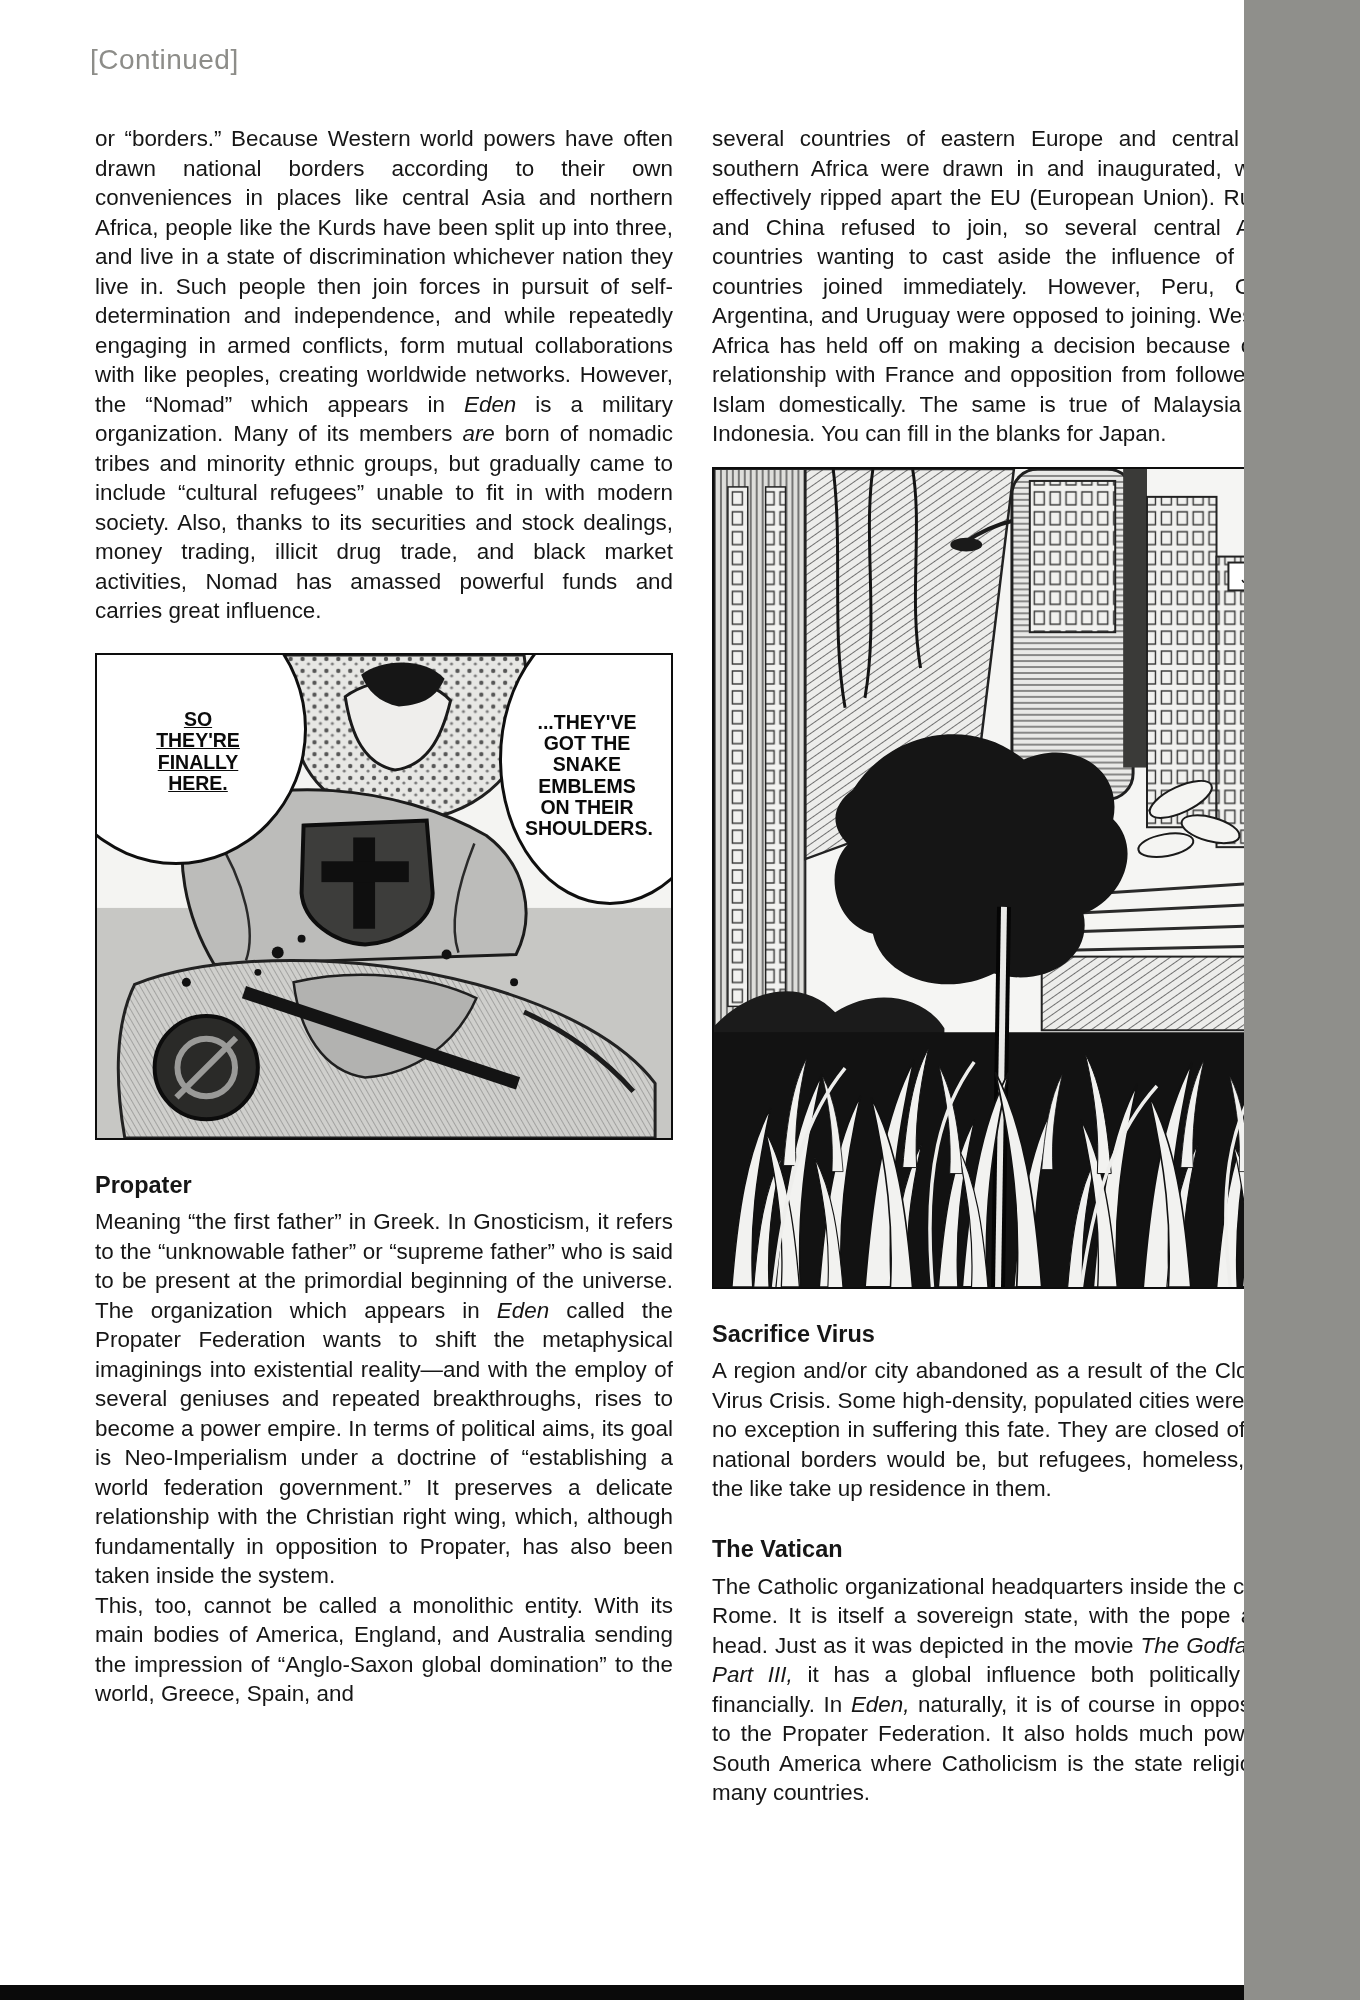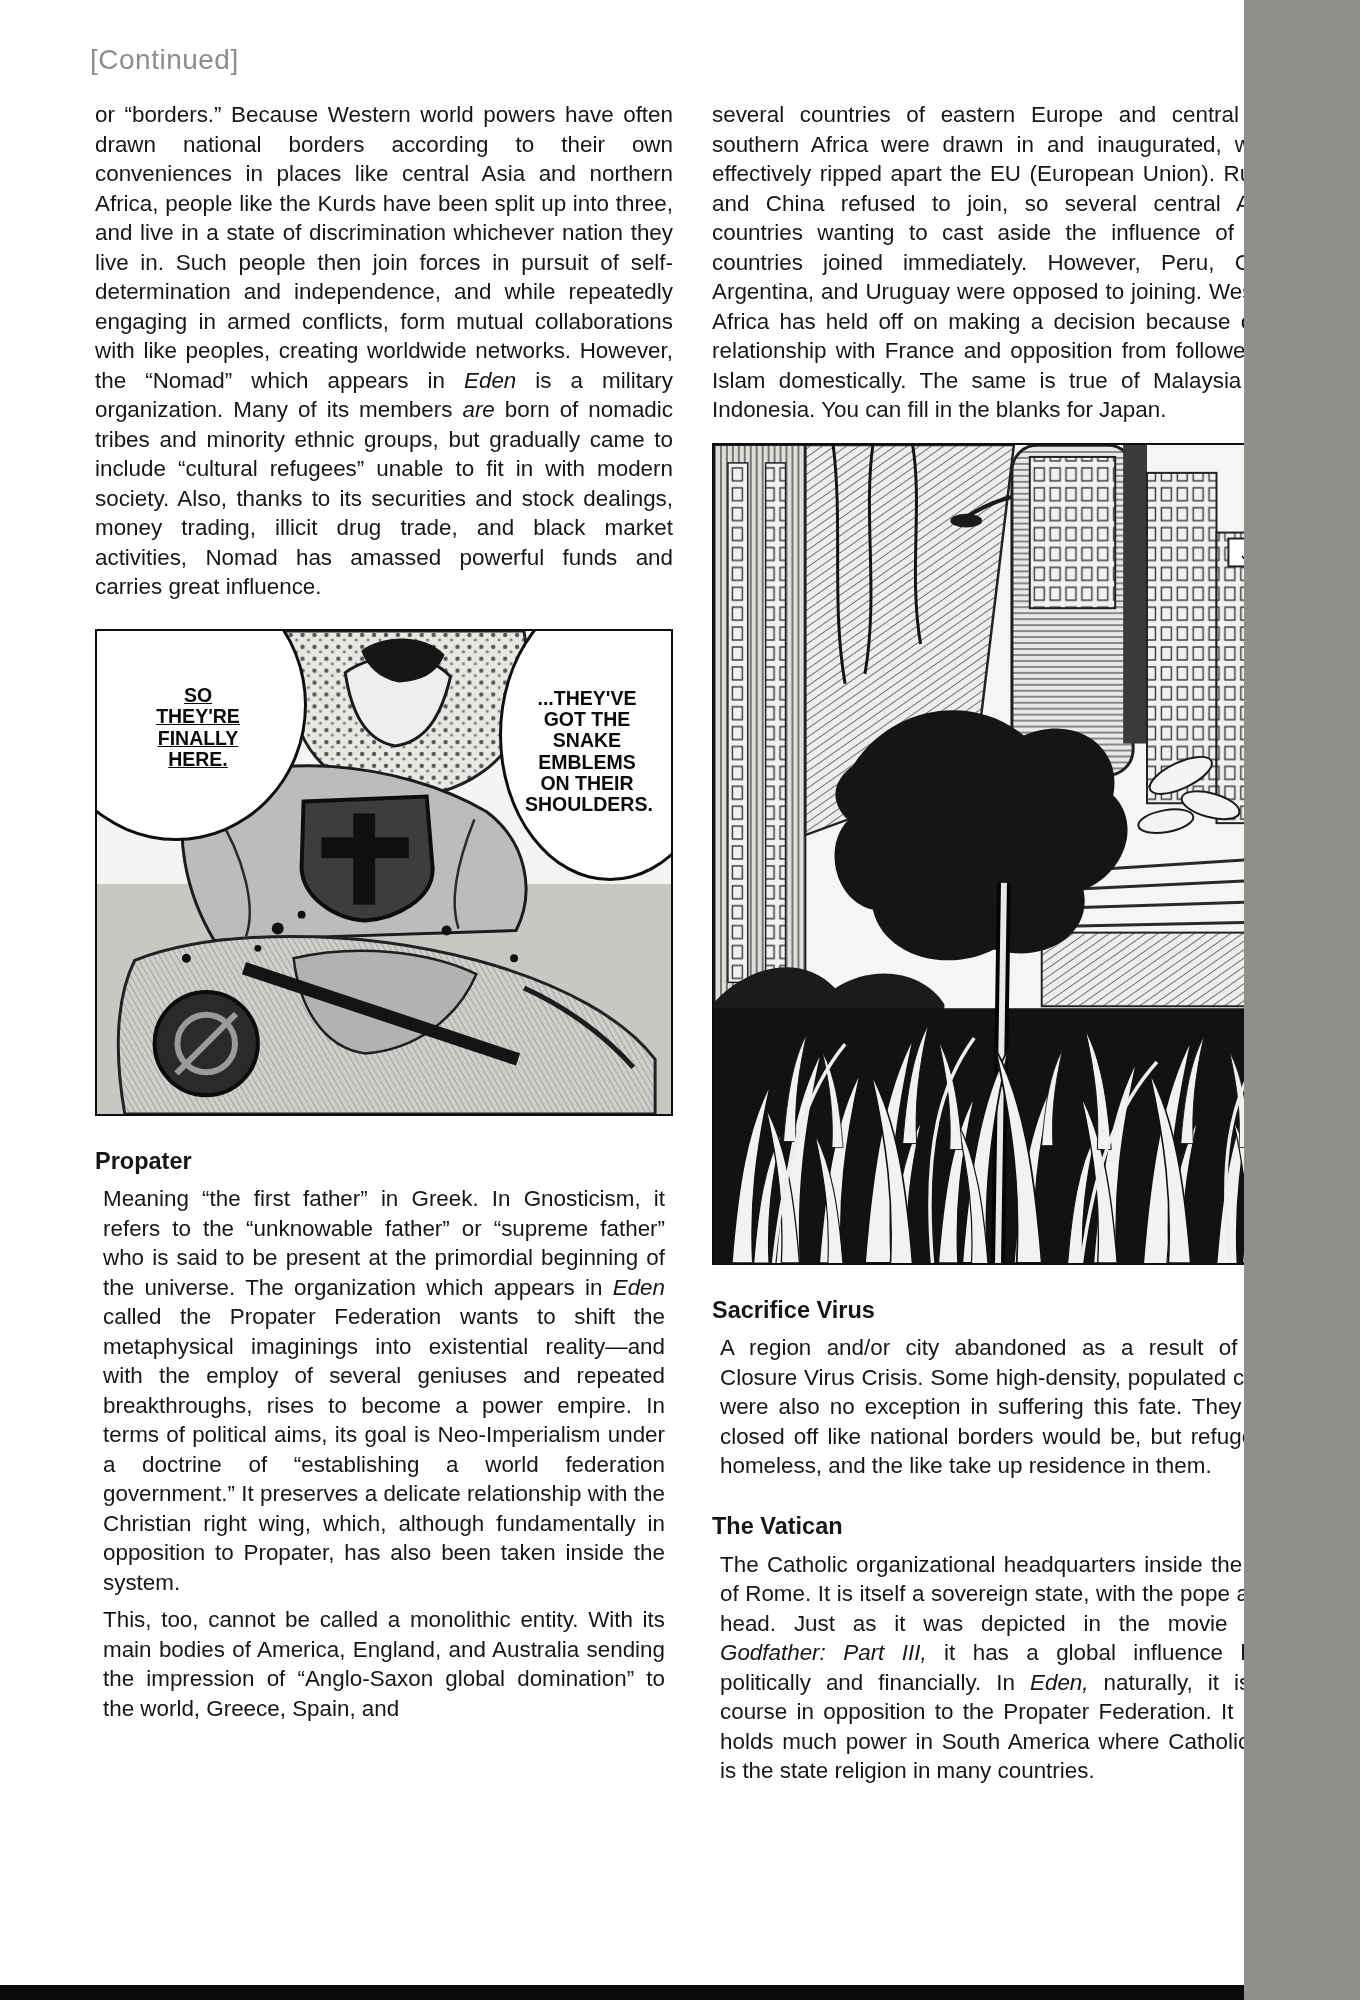--- a/index.html
+++ b/index.html
@@ -5,27 +5,27 @@
   * { box-sizing: border-box; }
   html, body { margin:0; padding:0; background:#8f8f8b; }
   .page {
     position:relative; width:1244px; height:2000px; overflow:hidden;
     background: radial-gradient(140% 90% at 50% 18%, #d8d8d4 0%, #cccc c8 40%, #cbcbc7 48%, #bebeba 82%, #b2b2ae 100%);
     background-color:#ffffff;
     font-family:"Liberation Sans", sans-serif;
     color:#161616;
   }
   .continued { position:absolute; left:90px; top:44px; font-size:28px; color:#8d8d89; letter-spacing:0.5px; }
-  .col { position:absolute; top:100px; font-size:22.4px; line-height:1.317; }
+  .col { position:absolute; top:124px; font-size:22.4px; line-height:1.317; }
   .col-left  { left:95px;  width:578px; }
   .col-right { left:712px; width:580px; }
   .para { margin:0; text-align:justify; }
   .para i, .glossary-body i { font-style:italic; }
   .glossary-heading { font-weight:bold; font-size:23.5px; margin:30px 0 7px; }
-  .glossary-body { margin:8px; text-align:justify; }
+  .glossary-body { margin:0; text-align:justify; }
 
   .panel { position:relative; overflow:hidden; background:#f5f5f3; border:2.5px solid #0d0d0d; }
   .panel-1 { width:578px; height:487px; margin-top:27px; }
   .panel-2 { width:580px; height:822px; margin-top:18px; }
   .panel svg { position:absolute; left:0; top:0; width:100%; height:100%; display:block; }
 
   .bubble { position:absolute; background:#fff; border:3px solid #0f0f0f; border-radius:50%;
             display:flex; align-items:center; justify-content:center; }
   .bubble-text { font-weight:bold; font-size:19.5px; line-height:1.08; text-align:center;
                  color:#0b0b0b; text-transform:uppercase; }

